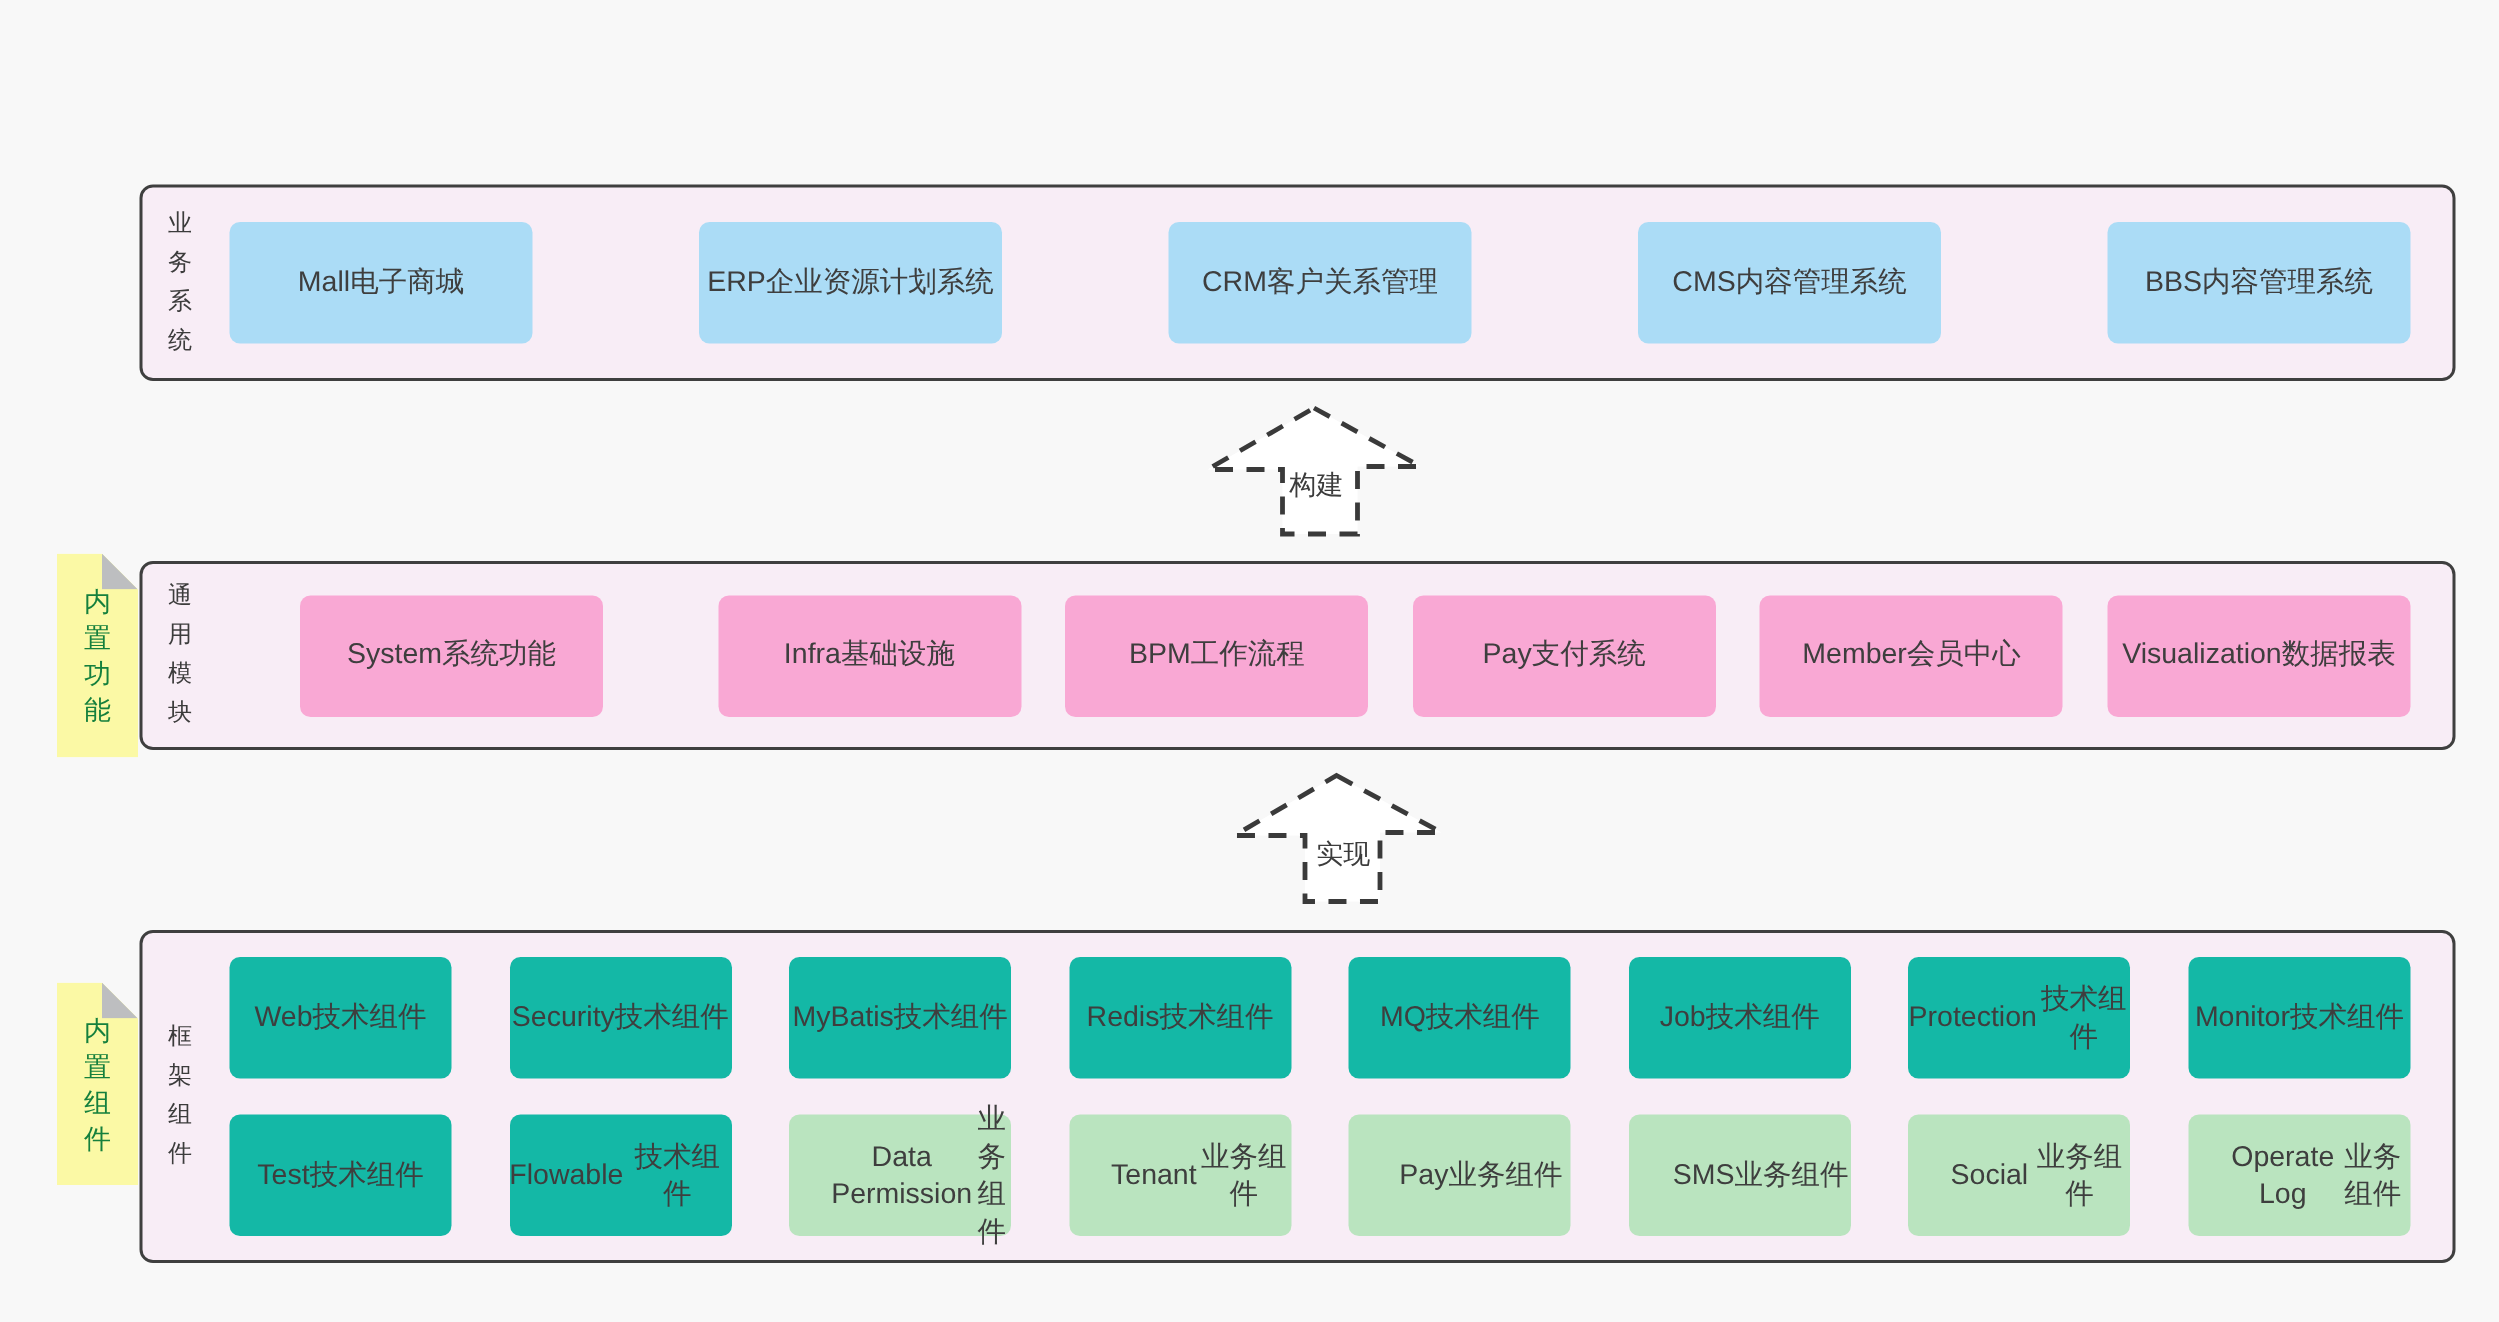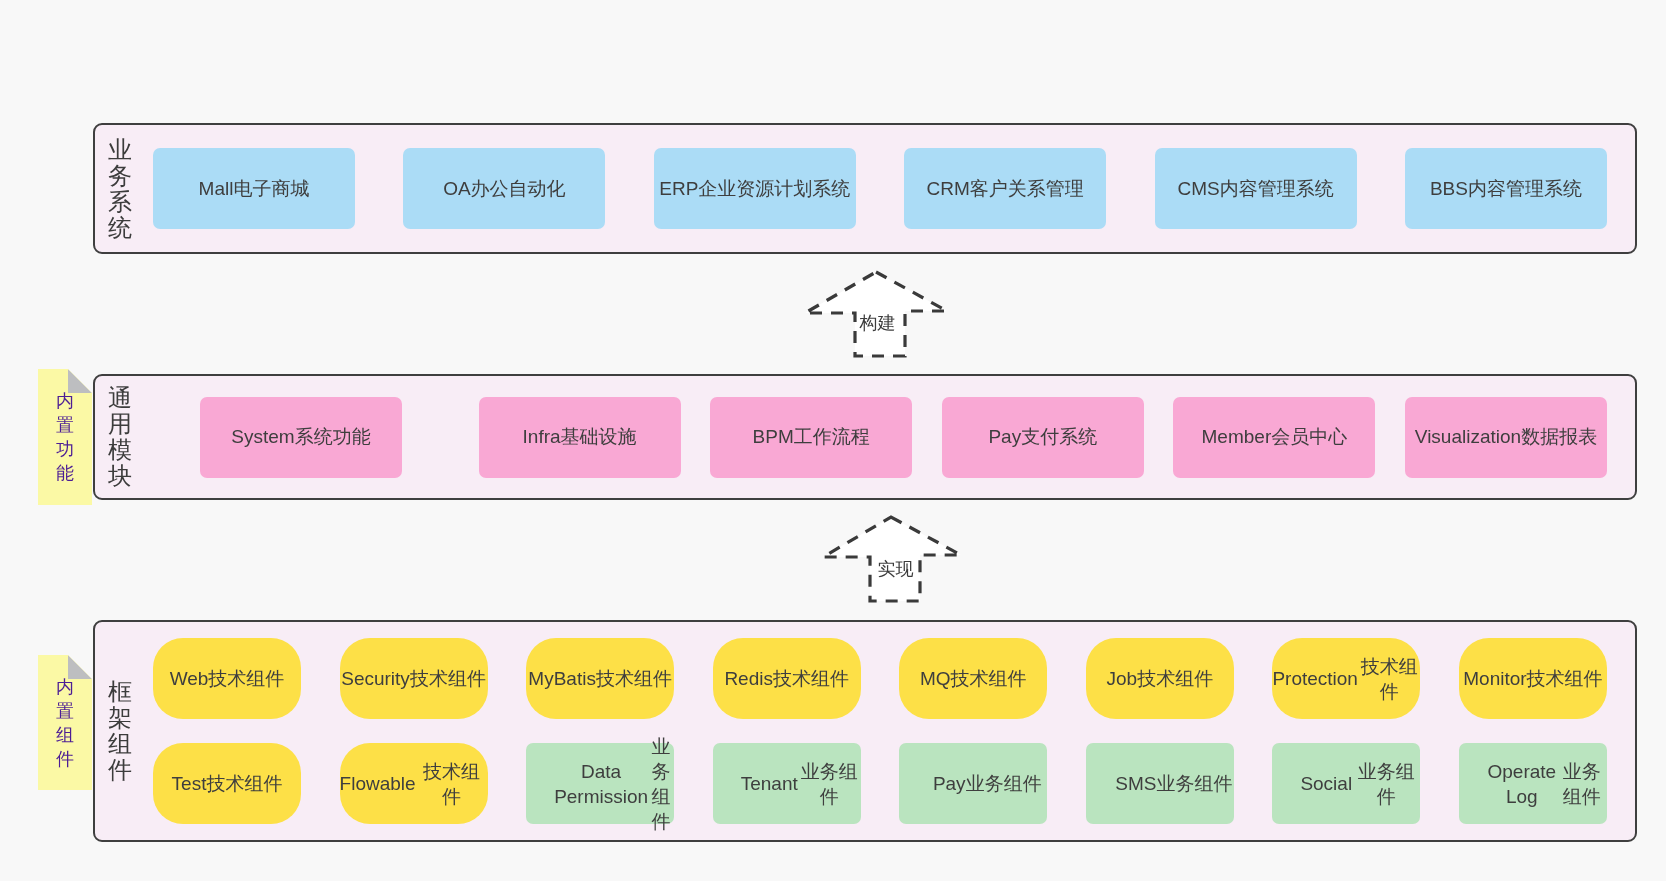--- a/index.html
+++ b/index.html
@@ -26,21 +26,21 @@
   }
   .band1 { top:123px; height:131px; }
   .band2 { top:374px; height:126px; }
   .band3 { top:620px; height:222px; }
 
   .band-label {
     position:absolute;
     left:12px; top:50%;
     transform:translateY(-50%);
     width:26px;
-    font-size:24px;
+    font-size:16px;
     line-height:26px;
     text-align:center;
     word-break:break-all;
     color:#3c3c3c;
   }
   .band-boxes {
     position:absolute;
     left:58px; right:28px; top:0; bottom:0;
     display:flex;
     align-items:center;
@@ -66,21 +66,21 @@
     justify-content:center;
     text-align:center;
     font-size:19px;
     line-height:26px;
   }
   .band1 .box, .band2 .box { width:202px; height:81px; }
   .band3 .box { width:148px; height:81px; line-height:25px; }
   .box.blue       { background:#abdcf6; }
   .box.red        { background:#f9a8d4;margin-left:47px; }
   .box.pink       { background:#f9a8d4; }
-  .box.green      { background:#fde047;border-radius:30px; }
+  .box.green      { background:#14b8a6; }
   .box.lightgreen { background:#bae4bf;padding-left:28px; }
 
   .sticky {
     position:absolute;
     width:54px;
     background:#fbf9a5;
     clip-path:polygon(0 0, calc(100% - 24px) 0, 100% 24px, 100% 100%, 0 100%);
     display:flex;
     align-items:center;
     justify-content:center;
@@ -94,21 +94,21 @@
     width:24px; height:24px;
     background:#bdbec0;
     clip-path:polygon(0 0, 100% 100%, 0 100%);
   }
   .sticky-text {
     width:20px;
     font-size:18px;
     line-height:24px;
     word-break:break-all;
     text-align:center;
-    color:#4c1d95;
+    color:#15803d;
   }
 
   .arrow-svg { position:absolute; overflow:visible; }
   #arrow1-svg { left:800px; top:268px; }
   #arrow2-svg { left:818px; top:513px; }
   .arrow-outline {
     fill:#ffffff;
     stroke:#3a3a3a;
     stroke-width:3.2;
     stroke-dasharray:12 9;
@@ -131,24 +131,20 @@
 <div class="canvas">
 
   <section class="band band1">
     <div class="band-label">业务系统</div>
     <div class="band-boxes">
       <div class="box blue">
         <div>Mall</div>
         <div>电子商城</div>
       </div>
       <div class="box blue">
-        <div>OA</div>
-        <div>办公自动化</div>
-      </div>
-      <div class="box blue">
         <div>ERP</div>
         <div>企业资源计划系统</div>
       </div>
       <div class="box blue">
         <div>CRM</div>
         <div>客户关系管理</div>
       </div>
       <div class="box blue">
         <div>CMS</div>
         <div>内容管理系统</div>

